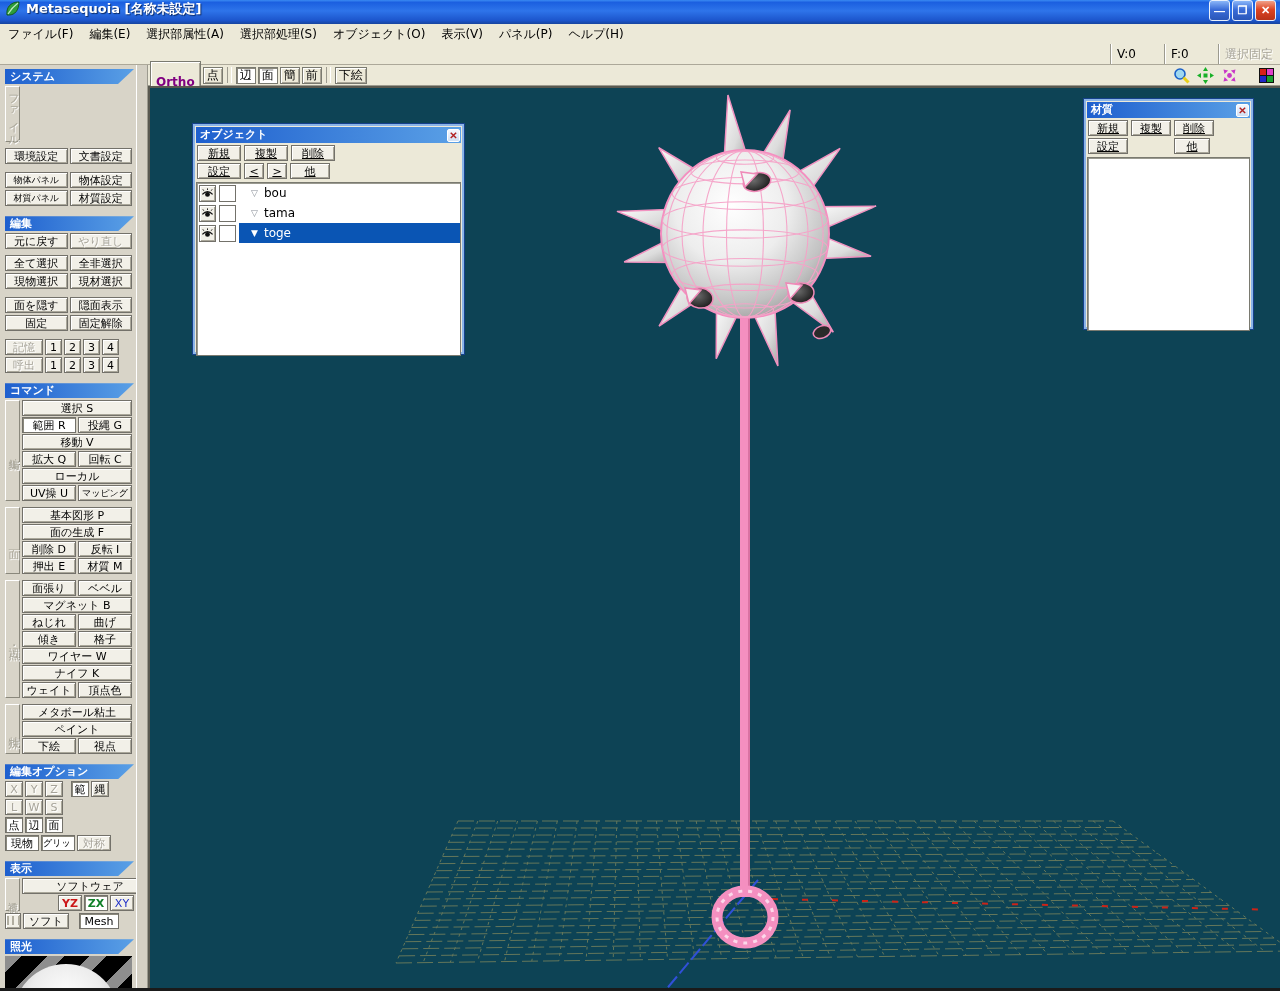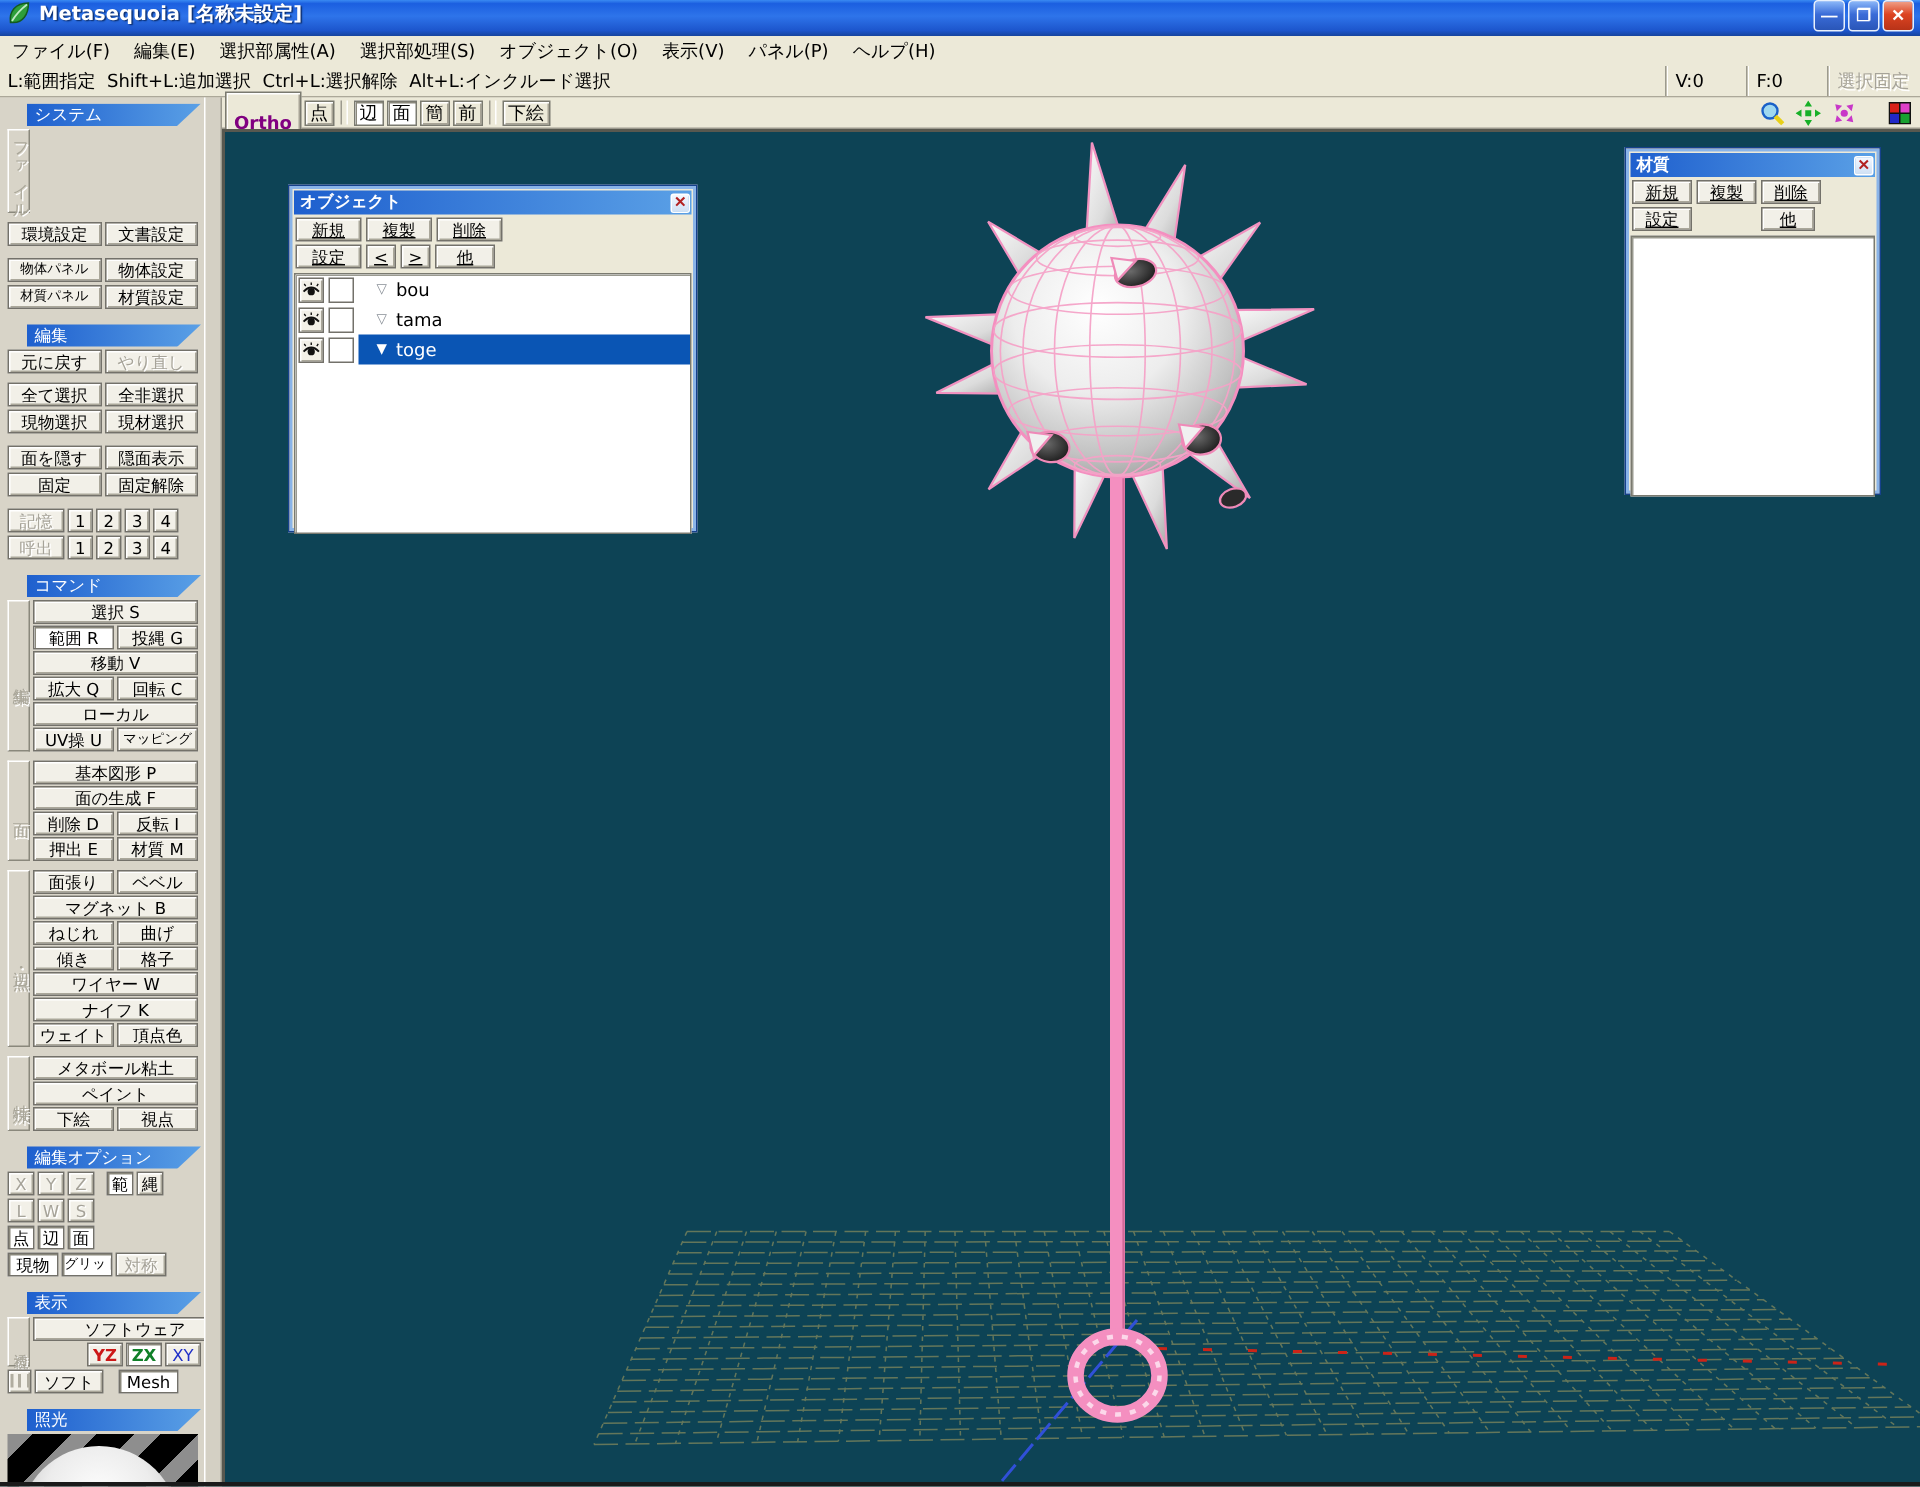--- a/index.html
+++ b/index.html
@@ -36,21 +36,21 @@
     box-shadow:inset 1px 1px 0 #fff,inset -1px -1px 0 #a8a496;font-size:12px;line-height:15px;
     text-align:center;color:#000;font-family:inherit;}
   .tbtn.on{background:#fff;box-shadow:inset 1px 1px 0 #8a887c,inset -1px -1px 0 #fff;}
   .tbtn.ortho{color:#800080;font-weight:bold;padding:13px 5px;}
   .tsep{width:3px;height:16px;border-left:1px solid #9c9a8e;border-right:1px solid #fff;margin:0 2px;}
   .viewbar .right-icons{margin-left:auto;display:flex;align-items:center;gap:7px;padding-right:6px;}
   
   .sidebar{position:absolute;left:0;top:65px;width:136px;height:926px;background:#d8d4c8;overflow:hidden;}
   .scrollstrip{position:absolute;left:136px;top:65px;width:12px;height:926px;background:#d4d0c4;
     border-left:1px solid #fff;border-right:1px solid #9c9a8e;box-sizing:border-box;}
-  .sechdr{height:15px;margin:0 2px 2px 18px;color:#fff;font-weight:normal;font-size:11px;line-height:15px;
+  .sechdr{height:15px;margin:0 2px 2px 5px;color:#fff;font-weight:bold;font-size:11px;line-height:15px;
     padding-left:5px;background:linear-gradient(90deg,#1e5fce,#5aa0e6);
     clip-path:polygon(0 0,100% 0,calc(100% - 16px) 100%,0 100%);}
   .sb{height:16px;background:#f2f0e8;border:1px solid #73716a;font-family:inherit;
     box-shadow:inset 1px 1px 0 #fff,inset -1px -1px 0 #aaa79a;font-size:11px;line-height:13px;
     padding:0 1px;color:#000;text-align:center;flex:1;box-sizing:border-box;white-space:nowrap;overflow:hidden;}
   .sb.on{background:#fff;box-shadow:inset 1px 1px 0 #8a887c,inset -1px -1px 0 #fff;}
   .sb.dis{color:#a6a399;text-shadow:1px 1px 0 #fff;}
   .sb.tiny{font-size:9px;}
   .row{display:flex;gap:2px;margin:0 4px 2px 5px;}
   .grp{display:flex;gap:2px;margin:0 4px 2px 5px;}
@@ -117,21 +117,20 @@
   <span>編集(E)</span>
   <span>選択部属性(A)</span>
   <span>選択部処理(S)</span>
   <span>オブジェクト(O)</span>
   <span>表示(V)</span>
   <span>パネル(P)</span>
   <span>ヘルプ(H)</span>
 </div>
 
 <div class="helpbar">
-  <span class="hint">L:範囲指定  Shift+L:追加選択  Ctrl+L:選択解除  Alt+L:インクルード選択</span>
   <span class="cells">
     <span class="hcell">V:0</span>
     <span class="hcell">F:0</span>
     <span class="hcell lock">選択固定</span>
   </span>
 </div>
 
 <div class="viewbar">
   <button class="tbtn ortho">Ortho</button>
   <button class="tbtn">点</button>

